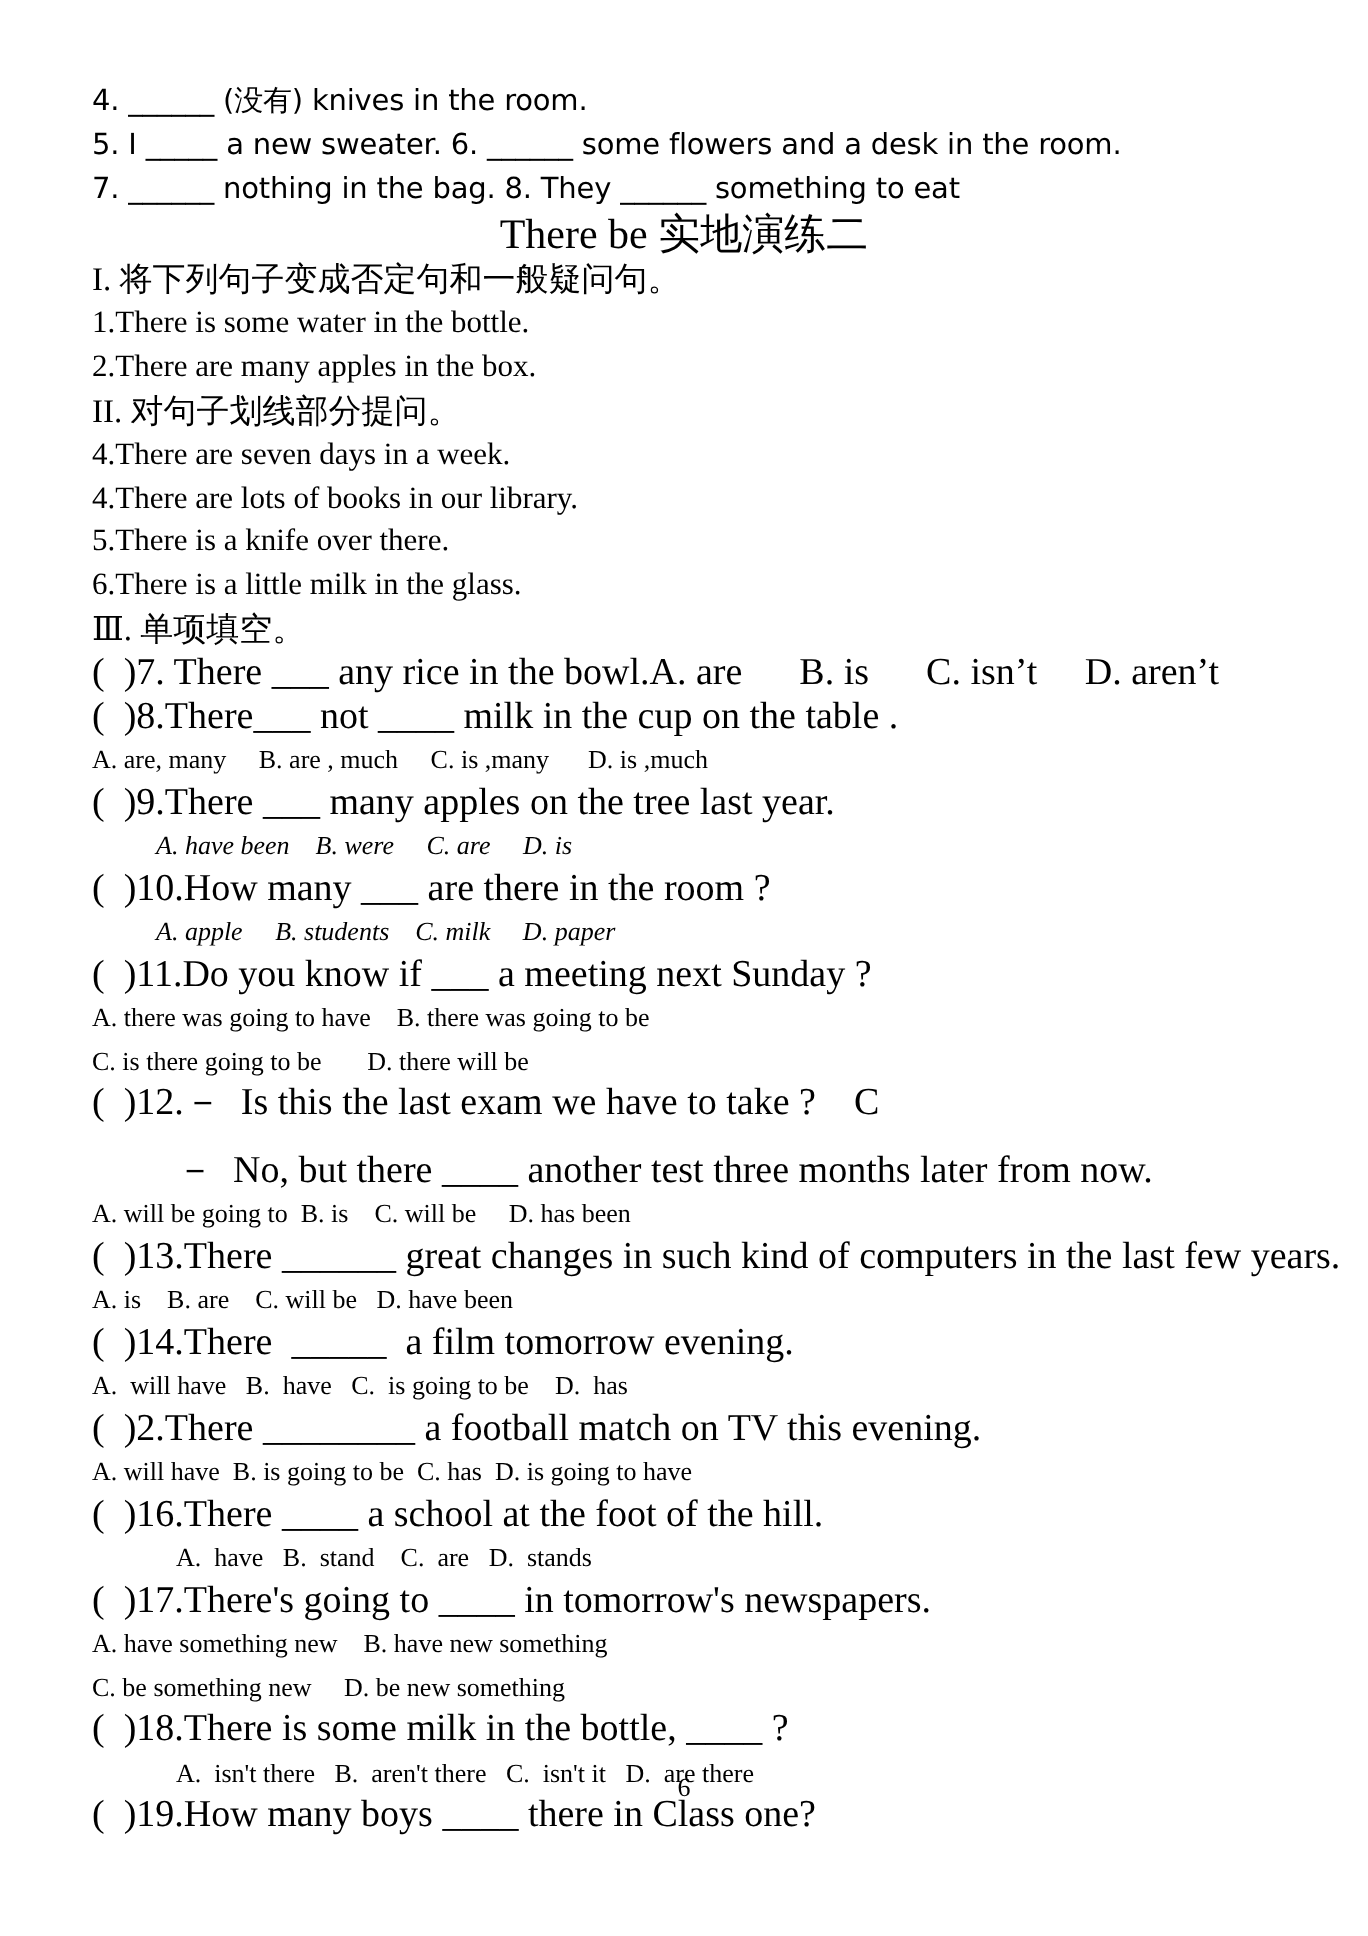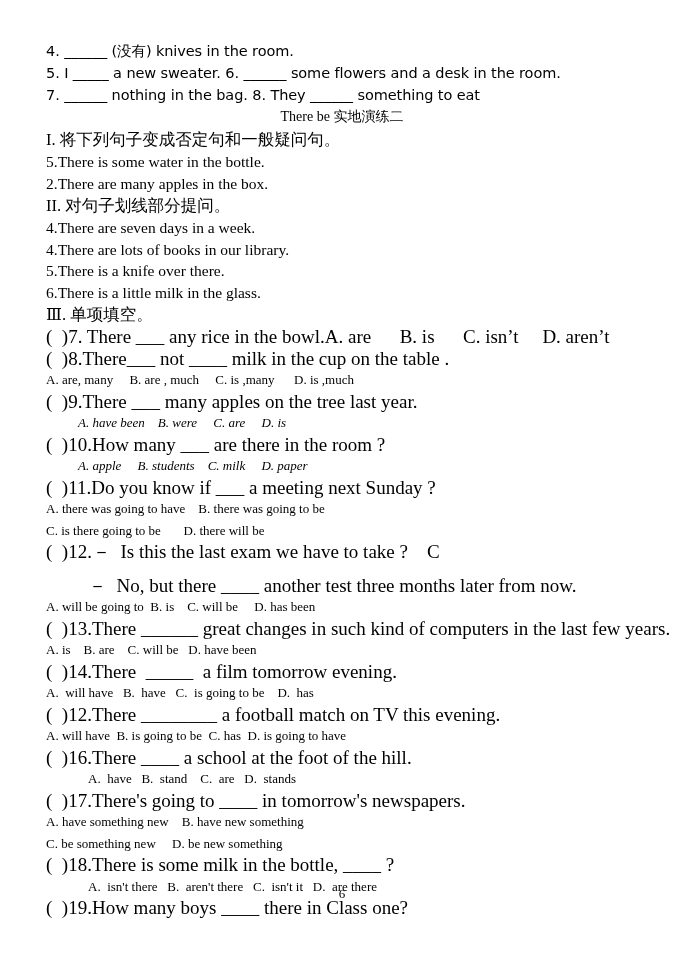--- a/index.html
+++ b/index.html
@@ -40,21 +40,21 @@
   
   .serif-line {
     font-family: "Liberation Serif", "DejaVu Serif", serif;
     font-size: 15.5px;
     line-height: 21.5px;
     padding-left: 46px;
     white-space: pre;
   }
   .title-line {
     font-family: "Liberation Serif", "DejaVu Serif", serif;
-    font-size: 14px;
+    font-size: 21px;
     line-height: 22px;
     text-align: center;
     white-space: pre;
   }
   .section-head {
     font-family: "Liberation Serif", "DejaVu Serif", serif;
     font-size: 16.5px;
     line-height: 23px;
     padding-left: 46px;
     white-space: pre;
@@ -100,21 +100,21 @@
 <div class="page">
   <div class="content">
 
     <div class="sans-line">4. ______ (没有) knives in the room.</div>
     <div class="sans-line">5. I _____ a new sweater. 6. ______ some flowers and a desk in the room.</div>
     <div class="sans-line">7. ______ nothing in the bag. 8. They ______ something to eat</div>
 
     <div class="title-line">There be 实地演练二</div>
 
     <div class="section-head">I. 将下列句子变成否定句和一般疑问句。</div>
-    <div class="serif-line">5.There is some water in the bottle.</div>
+    <div class="serif-line">1.There is some water in the bottle.</div>
     <div class="serif-line">2.There are many apples in the box.</div>
 
     <div class="section-head">II. 对句子划线部分提问。</div>
     <div class="serif-line">4.There are seven days in a week.</div>
     <div class="serif-line">4.There are lots of books in our library.</div>
     <div class="serif-line">5.There is a knife over there.</div>
     <div class="serif-line">6.There is a little milk in the glass.</div>
 
     <div class="section-head">Ⅲ. 单项填空。</div>
 
@@ -136,21 +136,21 @@
     <div class="q-line">(  )12.－  Is this the last exam we have to take ?    C</div>
     <div class="q-line sub">－  No, but there ____ another test three months later from now.</div>
     <div class="opt-line">A. will be going to  B. is    C. will be     D. has been</div>
 
     <div class="q-line">(  )13.There ______ great changes in such kind of computers in the last few years.</div>
     <div class="opt-line">A. is    B. are    C. will be   D. have been</div>
 
     <div class="q-line">(  )14.There  _____  a film tomorrow evening.</div>
     <div class="opt-line">A.  will have   B.  have   C.  is going to be    D.  has</div>
 
-    <div class="q-line">(  )12.There ________ a football match on TV this evening.</div>
+    <div class="q-line">(  )2.There ________ a football match on TV this evening.</div>
     <div class="opt-line">A. will have  B. is going to be  C. has  D. is going to have</div>
 
     <div class="q-line">(  )16.There ____ a school at the foot of the hill.</div>
     <div class="opt-line indented2">A.  have   B.  stand    C.  are   D.  stands</div>
 
     <div class="q-line">(  )17.There's going to ____ in tomorrow's newspapers.</div>
     <div class="opt-line">A. have something new    B. have new something</div>
     <div class="opt-line">C. be something new     D. be new something</div>
 
     <div class="q-line">(  )18.There is some milk in the bottle, ____ ?</div>

